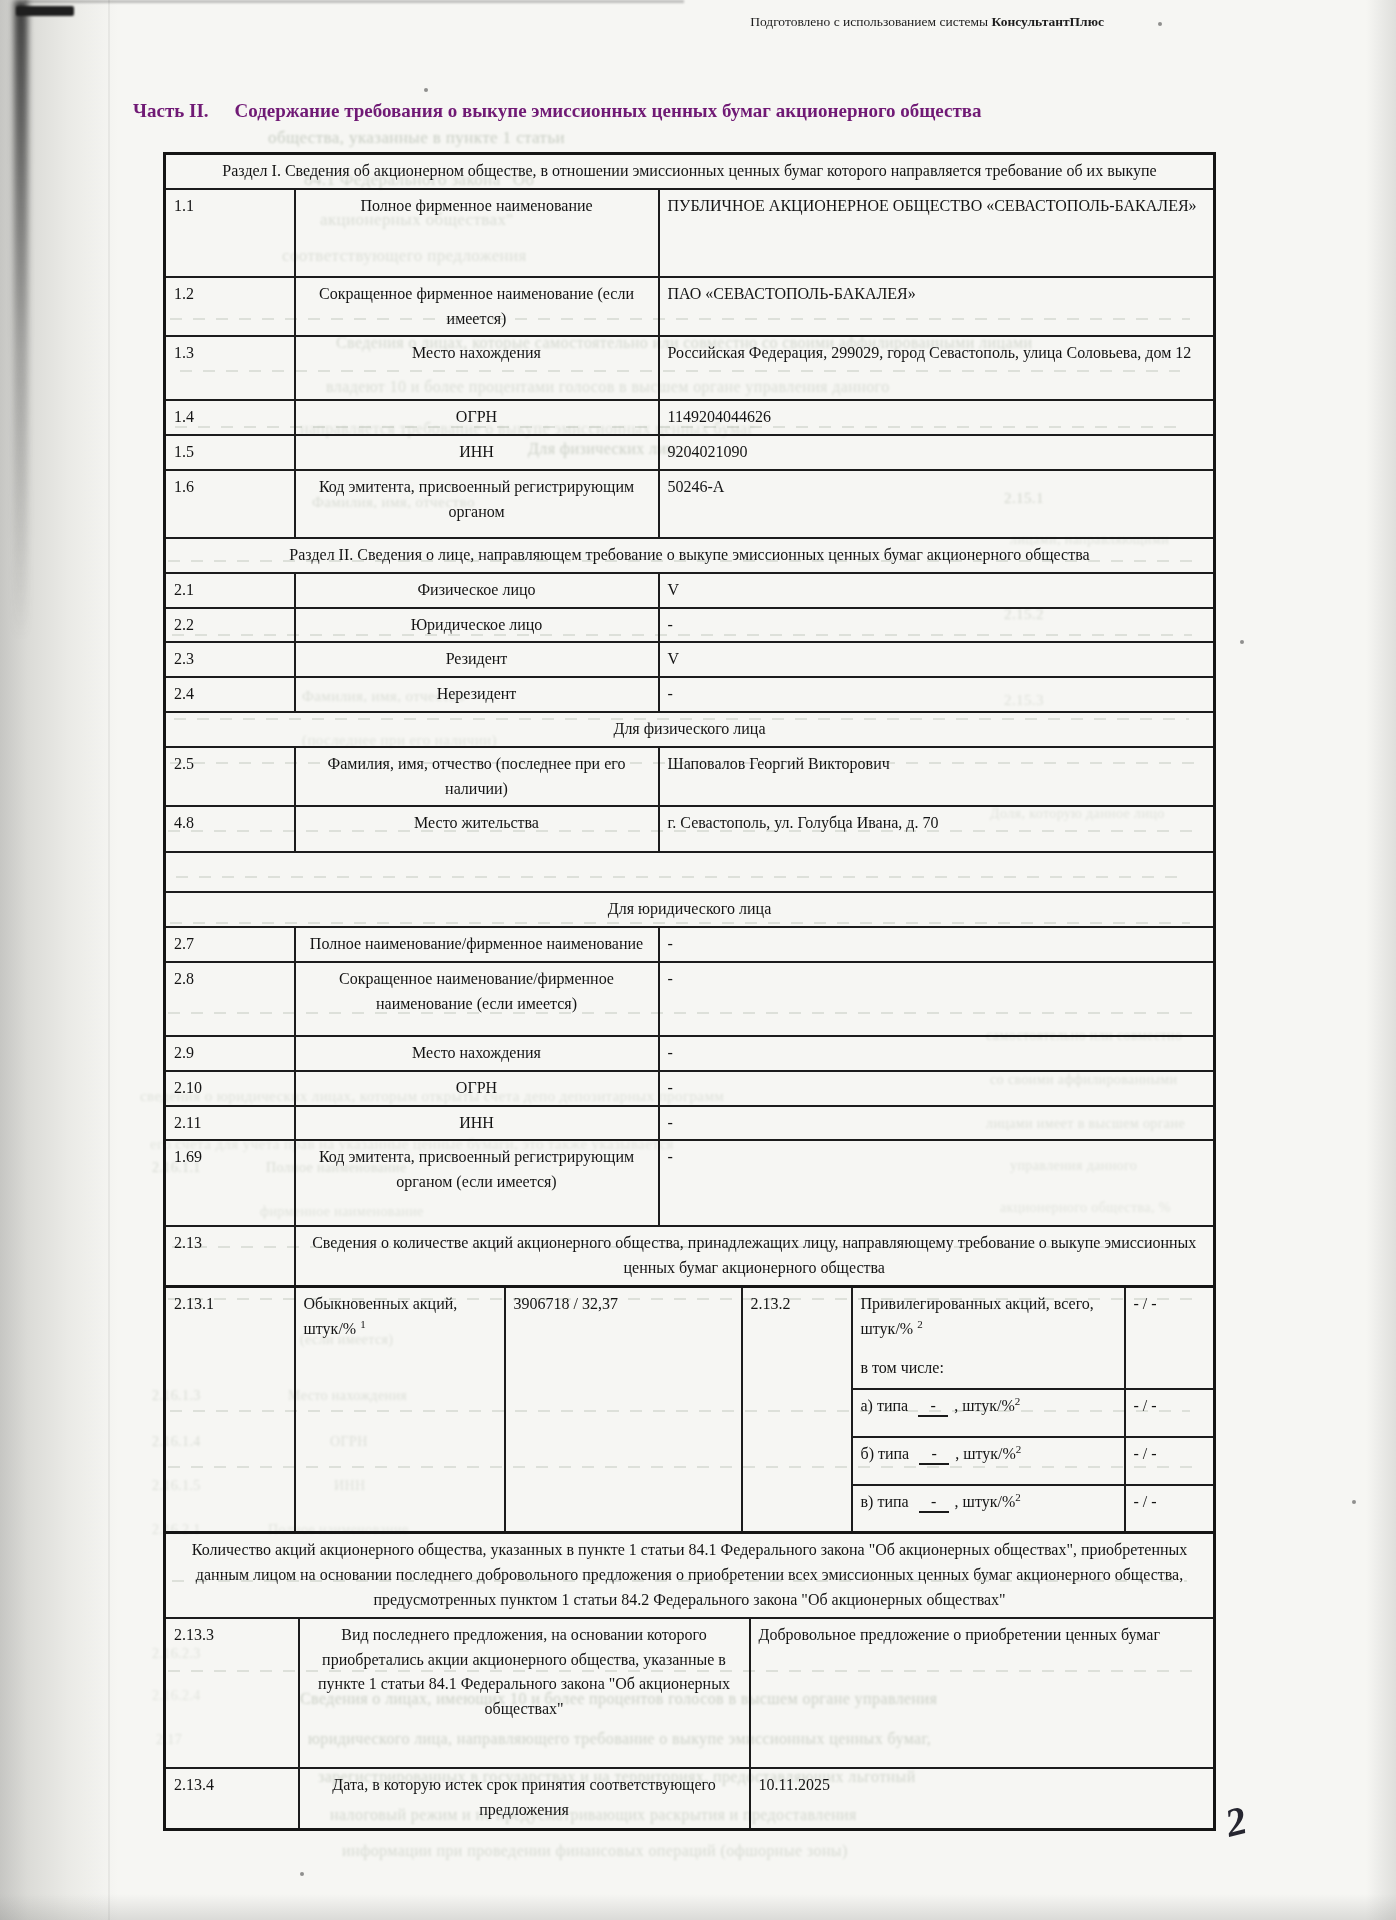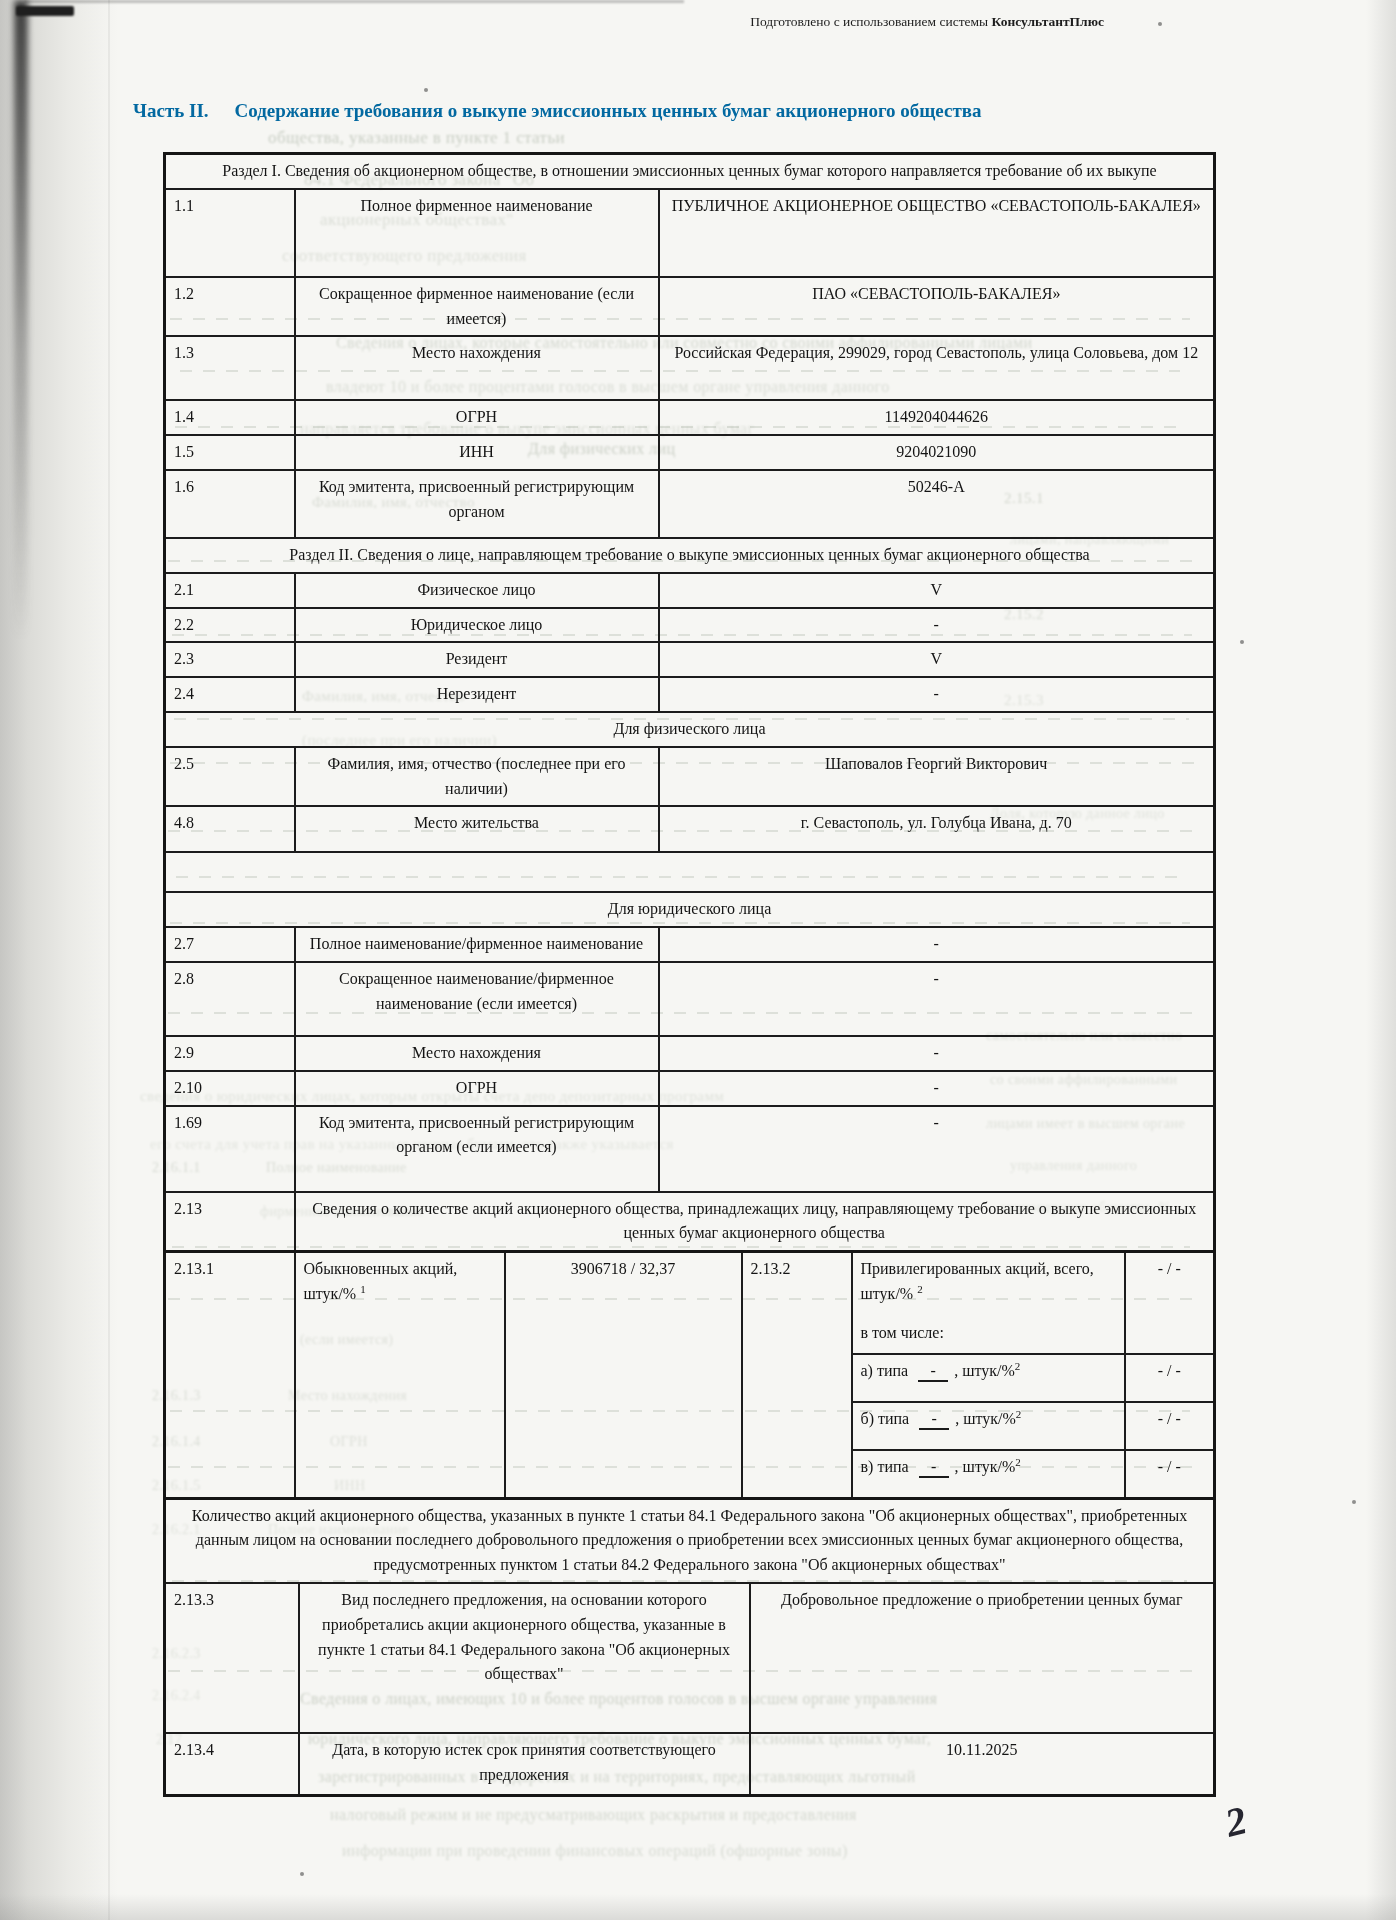--- a/index.html
+++ b/index.html
@@ -23,31 +23,31 @@
   .edge-right{position:absolute;right:0;top:0;width:30px;height:100%;
     background:linear-gradient(270deg,rgba(130,130,128,.2),rgba(130,130,128,0));}
   .fold-line{position:absolute;left:108px;top:0;width:2px;height:100%;background:rgba(0,0,0,.05);}
   #ghost-layer{position:absolute;left:0;top:0;width:100%;height:100%;z-index:1;}
   .ghost{position:absolute;color:#67785f;filter:blur(1.1px);white-space:nowrap;letter-spacing:.4px;}
   .streak{position:absolute;height:2px;opacity:.45;filter:blur(.4px);
     background:repeating-linear-gradient(90deg,rgba(110,127,104,.4) 0 12px,rgba(110,127,104,0) 12px 23px);}
   .speck{position:absolute;width:4px;height:4px;border-radius:50%;background:#3a3a3a;opacity:.55;}
   
   .attribution{position:absolute;top:14px;right:292px;font-size:13.5px;color:#1d1d1d;z-index:2;}
-  .title{position:absolute;left:133px;top:100px;font-size:19px;font-weight:bold;color:#0369a1;z-index:2;width:1100px;}
+  .title{position:absolute;left:133px;top:100px;font-size:19px;font-weight:bold;color:#701a75;z-index:2;width:1100px;}
   .title .part{margin-right:26px;}
   
   .tables{position:absolute;left:163px;top:152px;width:1050px;z-index:2;}
   table.doc{border-collapse:collapse;width:1050px;table-layout:fixed;font-size:16px;color:#141414;
     border:3px solid #151515;background:transparent;}
   table.doc + table.doc{margin-top:-3px;}
   table.doc td{border:2px solid #1c1c1c;padding:4px 8px;vertical-align:top;line-height:1.55;}
   td.num{text-align:left;padding-left:10px;}
   td.lbl{text-align:center;}
-  td.val{text-align:center;}
+  td.val{text-align:left;}
   td.sec{text-align:center;padding:7px 20px;}
   td.left{text-align:left;padding-left:12px;margin-top:44px;}
   td.para{text-align:center;padding:9px 14px;line-height:1.8;}
   sup{font-size:11px;line-height:0;}
   .blank{display:inline-block;min-width:30px;border-bottom:2px solid #1a1a1a;text-align:center;
     margin:0 6px 0 10px;line-height:1.05;}
   
   .page-num{position:absolute;left:1226px;top:1798px;font-size:40px;font-style:italic;font-weight:bold;
     transform:rotate(-14deg);color:#262630;z-index:2;}
 </style>
@@ -231,20 +231,25 @@
     <tr>
       <td class="num">2.9</td>
       <td class="lbl">Место нахождения</td>
       <td class="val">-</td>
     </tr>
     <tr>
       <td class="num">2.10</td>
       <td class="lbl">ОГРН</td>
       <td class="val">-</td>
     </tr>
+    <tr>
+      <td class="num">2.11</td>
+      <td class="lbl">ИНН</td>
+      <td class="val">-</td>
+    </tr>
     <tr style="height:86px">
       <td class="num">1.69</td>
       <td class="lbl">Код эмитента, присвоенный регистрирующим органом (если имеется)</td>
       <td class="val">-</td>
     </tr>
     <tr>
       <td class="num">2.13</td>
       <td colspan="2" class="sec">Сведения о количестве акций акционерного общества, принадлежащих лицу, направляющему требование о выкупе эмиссионных ценных бумаг акционерного общества</td>
     </tr>
   </tbody>

